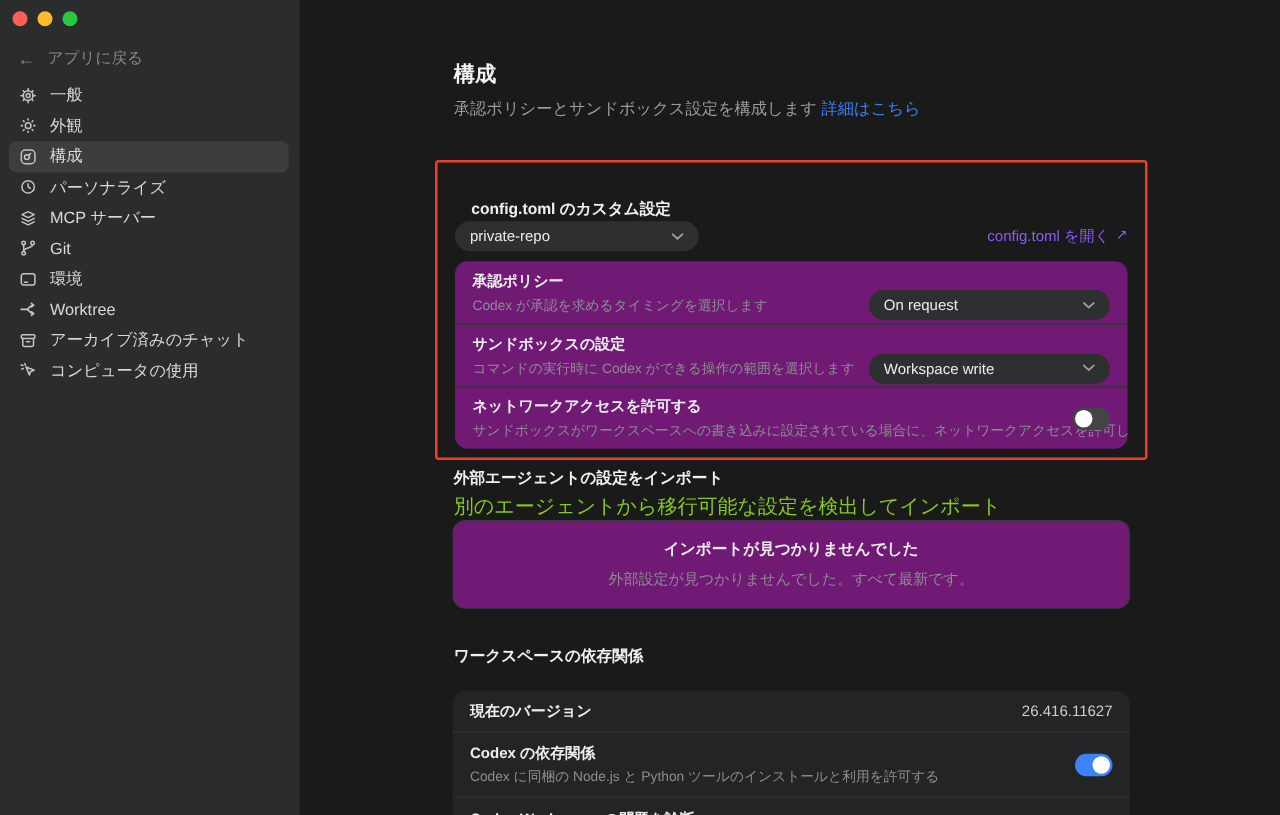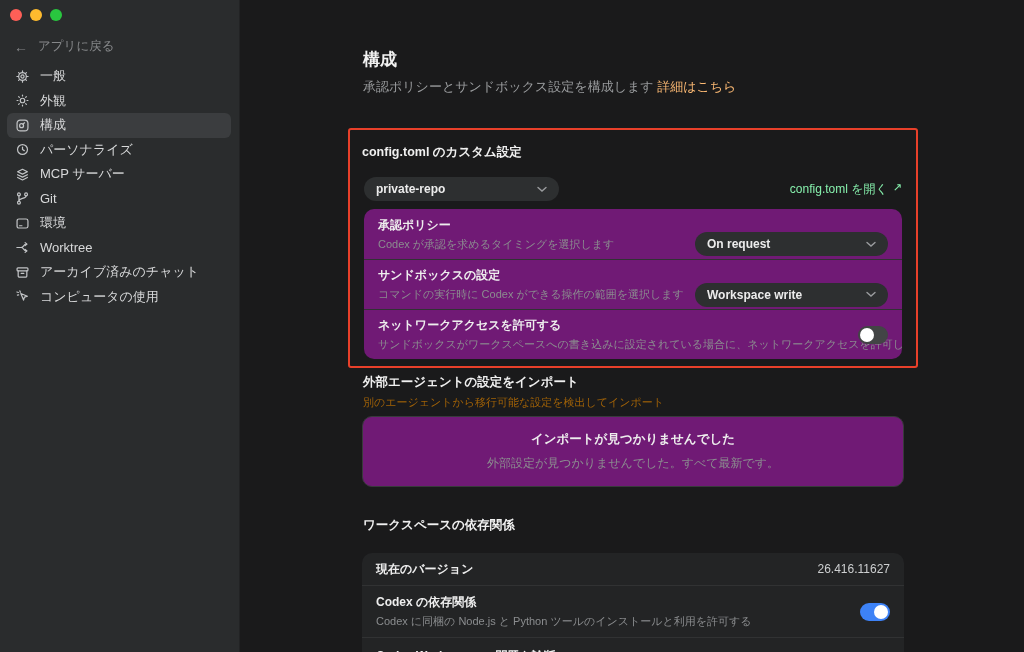--- a/index.html
+++ b/index.html
@@ -37,37 +37,37 @@
   }
   .nav-item.selected { background:#3b3d3f; }
   .nav-item .icon { width:16px; height:16px; flex:0 0 16px; color:#c2c4c6; display:flex; align-items:center; justify-content:center; }
   .nav-item .icon svg { width:15px; height:15px; display:block; }
 
   
   .main { position:relative; flex:1; height:652px; background:#1a1a1b; }
 
   .page-title { position:absolute; left:123px; top:48px; font-size:17px; font-weight:700; color:#f2f2f2; }
   .page-subtitle { position:absolute; left:123px; top:78px; font-size:13px; color:#9a9c9e; }
-  .page-subtitle .link { color:#fdba74; cursor:pointer; }
+  .page-subtitle .link { color:#3b82f6; cursor:pointer; }
 
   
   .custom-box {
     position:absolute; left:108px; top:128px; width:570px; height:240px;
-    border:2px solid #e8402a; border-radius:3px; padding:12px;
+    border:2px solid #e8402a; border-radius:3px; padding:27px;
   }
   .custom-box-title { font-size:12.5px; font-weight:700; color:#f0f0f0; margin-top:2px; }
   .repo-row { position:absolute; left:14px; right:14px; top:47px; display:flex; align-items:center; justify-content:space-between; }
   .pill-select {
     display:flex; align-items:center; justify-content:space-between;
     background:#2d2f30; border-radius:12px; height:24px; padding:0 12px;
-    font-size:12px; font-weight:700; color:#ececec; cursor:default;
+    font-size:12px; font-weight:400; color:#ececec; cursor:default;
   }
   .repo-select { width:195px; }
   .chev { width:10px; height:7px; color:#9a9c9e; flex:0 0 10px; margin-left:8px; }
-  .open-link { font-size:12px; color:#86efac; cursor:pointer; display:flex; align-items:flex-start; gap:5px; }
+  .open-link { font-size:12px; color:#8b5cf6; cursor:pointer; display:flex; align-items:flex-start; gap:5px; }
   .open-arrow { font-size:11px; }
 
   .settings-card {
     position:absolute; left:14px; right:14px; top:79px;
     background:#701a75; border-radius:10px; overflow:hidden;
   }
   .setting-row {
     height:50px; padding:0 14px; display:flex; align-items:center; justify-content:space-between;
   }
   .setting-row + .setting-row { border-top:1px solid #313233; }
@@ -83,21 +83,21 @@
   .toggle .knob {
     position:absolute; top:2px; width:14px; height:14px; border-radius:50%; background:#ffffff;
   }
   .toggle.off { background:#424445; }
   .toggle.off .knob { left:2px; }
   .toggle.on { background:#3d82f6; }
   .toggle.on .knob { right:2px; }
 
   
   .import-title { position:absolute; left:123px; top:374px; font-size:12.5px; font-weight:700; color:#f0f0f0; }
-  .import-subtitle { position:absolute; left:123px; top:395px; font-size:11px; color:#a16207; }
+  .import-subtitle { position:absolute; left:123px; top:395px; font-size:16px; color:#84cc16; }
   .import-box {
     position:absolute; left:122px; top:416px; width:542px; height:71px;
     background:#701a75; border:1px solid #383a3b; border-radius:10px;
     display:flex; flex-direction:column; align-items:center; justify-content:center; gap:7px;
   }
   .import-empty-title { font-size:12.5px; font-weight:700; color:#ededed; }
   .import-empty-msg { font-size:12px; color:#8b8d8f; }
 
   
   .deps-title { position:absolute; left:123px; top:517px; font-size:12.5px; font-weight:700; color:#f0f0f0; }

